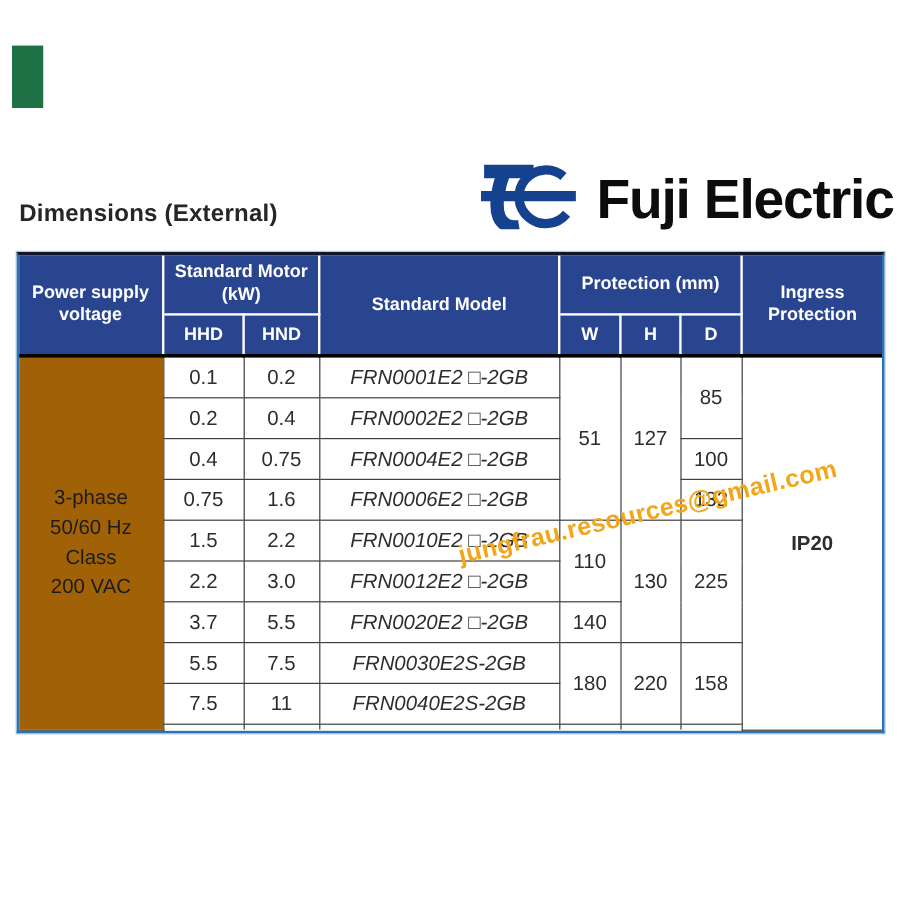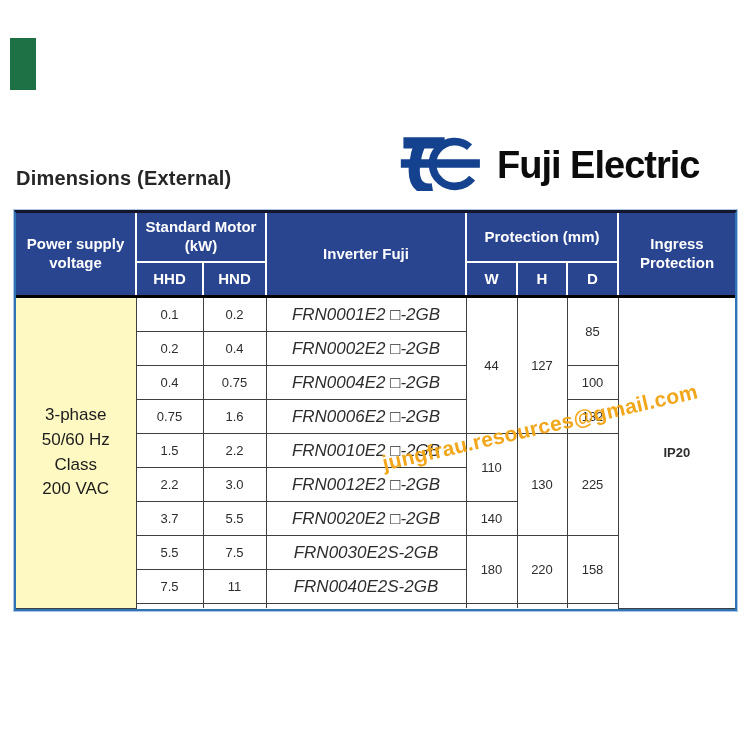--- a/index.html
+++ b/index.html
@@ -35,21 +35,21 @@
 
   
   .logo {
     position: absolute;
     left: 392px; top: 136px;
     display: flex;
     align-items: center;
     gap: 10px;
   }
   .logo-text {
-    font-size: 38px;
+    font-size: 46px;
     font-weight: bold;
     color: #0c0c0c;
     letter-spacing: -1px;
     white-space: nowrap;
   }
 
   
   .table-wrap {
     position: absolute;
     left: 14px; top: 210px;
@@ -77,30 +77,30 @@
     line-height: 1.25;
     padding: 2px;
   }
   thead th.last { border-right: none; text-align: center; }
   thead tr.h1 th { height: 44px; }
   thead tr.h2 th { height: 28px; }
   thead { border-bottom: 3px solid #000000; }
 
   tbody td {
     border: 1px solid #3f3f3f;
-    font-size: 13px;
+    font-size: 17px;
     color: #2d2d2d;
     text-align: center;
     vertical-align: middle;
     height: 33px;
     padding: 0 2px;
     background: #ffffff;
   }
   tbody td.group {
-    background: #fef9c3;
+    background: #a16207;
     color: #1c1c1c;
     white-space: pre-line;
     line-height: 1.45;
     border-left: none;
     font-size: 17px;
   }
   tbody td.ip { border-right: none; font-weight: bold; }
   tbody tr.pad td { height: 4px; border-bottom: none; padding: 0; }
   tbody td.model { font-size: 17px; font-style: italic; }
 
@@ -152,21 +152,21 @@
           <col style="width:50px">
         <col style="width:51px">
           <col style="width:117px">
       </colgroup>
       <thead>
         <tr class="h1">
           <th rowspan="2">Power supply
 voltage</th>
           <th colspan="2">Standard Motor
 (kW)</th>
-          <th rowspan="2">Inverter Fuji</th>
+          <th rowspan="2">Standard Model</th>
           <th colspan="3">Protection (mm)</th>
           <th rowspan="2" class="last">Ingress
 Protection</th>
         </tr>
         <tr class="h2">
           <th>HHD</th>
           <th>HND</th>
           <th>W</th>
           <th>H</th>
           <th class="last2">D</th>
@@ -174,21 +174,21 @@
       </thead>
       <tbody>
         <tr>
           <td class="group" rowspan="10">3-phase
 50/60 Hz
 Class
 200 VAC</td>
           <td>0.1</td>
           <td>0.2</td>
           <td class="model">FRN0001E2 □-2GB</td>
-          <td rowspan="4">44</td>
+          <td rowspan="4">51</td>
           <td rowspan="4">127</td>
           <td rowspan="2">85</td>
           <td class="ip" rowspan="10">IP20</td>
         </tr>
         <tr>
           <td>0.2</td>
           <td>0.4</td>
           <td class="model">FRN0002E2 □-2GB</td>
         </tr>
         <tr>

